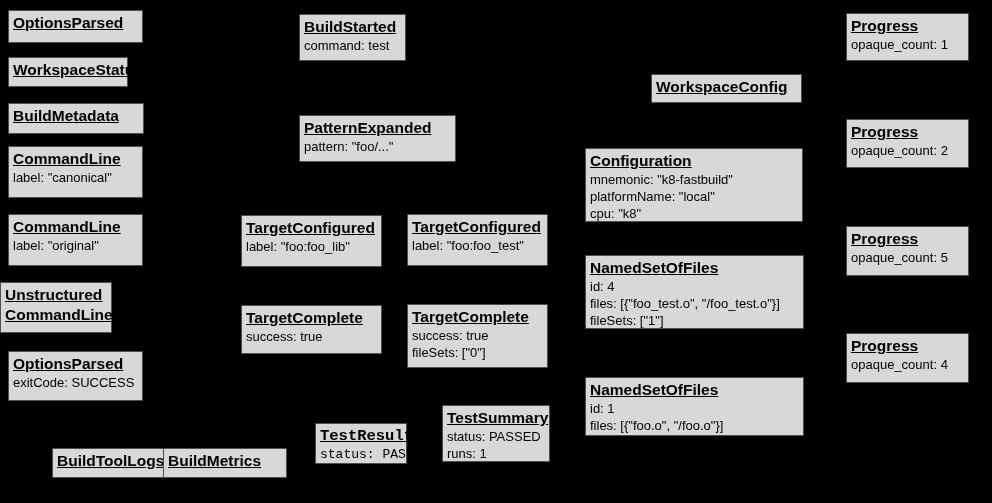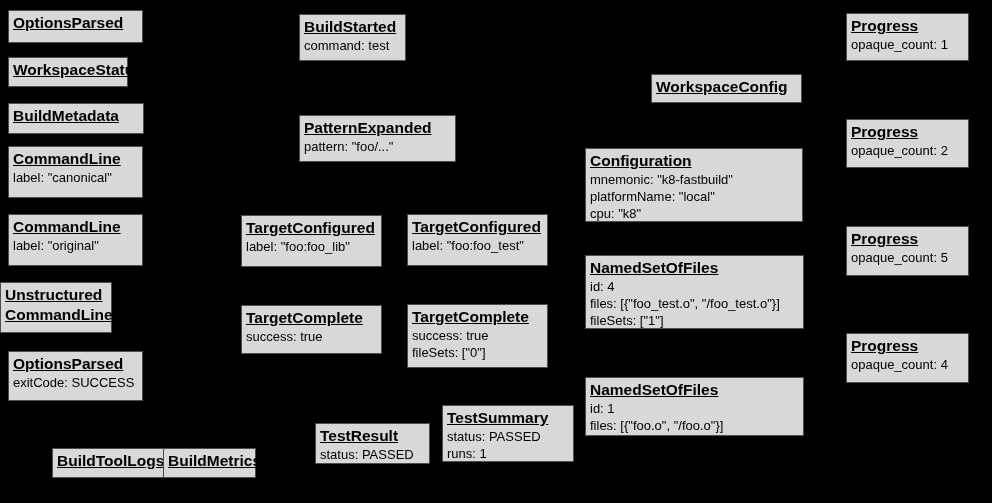--- a/index.html
+++ b/index.html
@@ -59,21 +59,21 @@
       <div class="title">Unstructured
 CommandLine</div>
     </div>
     <div class="box" style="left: 8px; top: 351px; width: 135px; height: 50px;">
       <div class="title">OptionsParsed</div>
       <div class="field">exitCode: SUCCESS</div>
     </div>
     <div class="box" style="left: 8px; top: 448px; width: 135px; height: 30px; margin-left: 44px;">
       <div class="title">BuildToolLogs</div>
     </div>
-    <div class="box" style="left: 163px; top: 448px; width: 93px; height: 30px;">
+    <div class="box" style="left: 163px; top: 448px; width: 124px; height: 30px;">
       <div class="title">BuildMetrics</div>
     </div>
     <div class="box" style="left: 299px; top: 14px; width: 107px; height: 47px;">
       <div class="title">BuildStarted</div>
       <div class="field">command: test</div>
     </div>
     <div class="box" style="left: 299px; top: 115px; width: 157px; height: 47px;">
       <div class="title">PatternExpanded</div>
       <div class="field">pattern: "foo/..."</div>
     </div>
@@ -87,25 +87,25 @@
     </div>
     <div class="box" style="left: 241px; top: 305px; width: 141px; height: 49px;">
       <div class="title">TargetComplete</div>
       <div class="field">success: true</div>
     </div>
     <div class="box" style="left: 407px; top: 304px; width: 141px; height: 64px;">
       <div class="title">TargetComplete</div>
       <div class="field">success: true</div>
       <div class="field">fileSets: ["0"]</div>
     </div>
-    <div class="box" style="left: 315px; top: 423px; width: 115px; height: 41px;">
+    <div class="box" style="left: 315px; top: 423px; width: 92px; height: 41px; font-family: Liberation Mono, monospace;">
       <div class="title">TestResult</div>
       <div class="field">status: PASSED</div>
     </div>
-    <div class="box" style="left: 442px; top: 405px; width: 132px; height: 57px;">
+    <div class="box" style="left: 442px; top: 405px; width: 108px; height: 57px;">
       <div class="title">TestSummary</div>
       <div class="field">status: PASSED</div>
       <div class="field">runs: 1</div>
     </div>
     <div class="box" style="left: 651px; top: 74px; width: 151px; height: 29px;">
       <div class="title">WorkspaceConfig</div>
     </div>
     <div class="box" style="left: 585px; top: 148px; width: 218px; height: 74px;">
       <div class="title">Configuration</div>
       <div class="field">mnemonic: "k8-fastbuild"</div>

